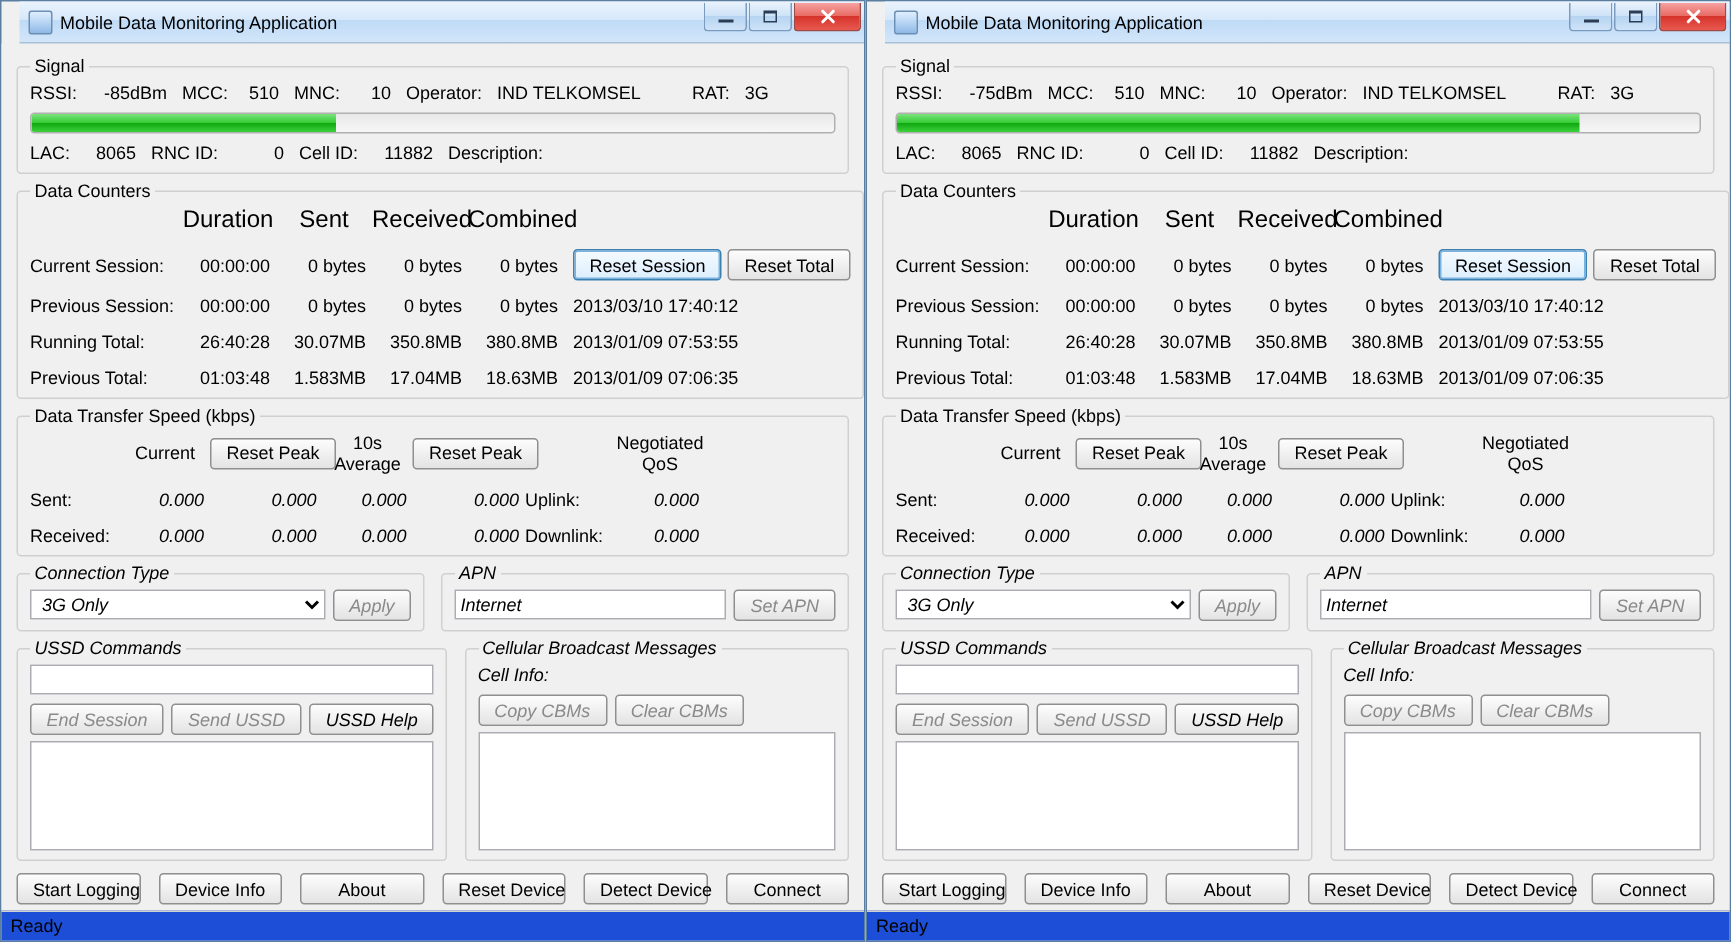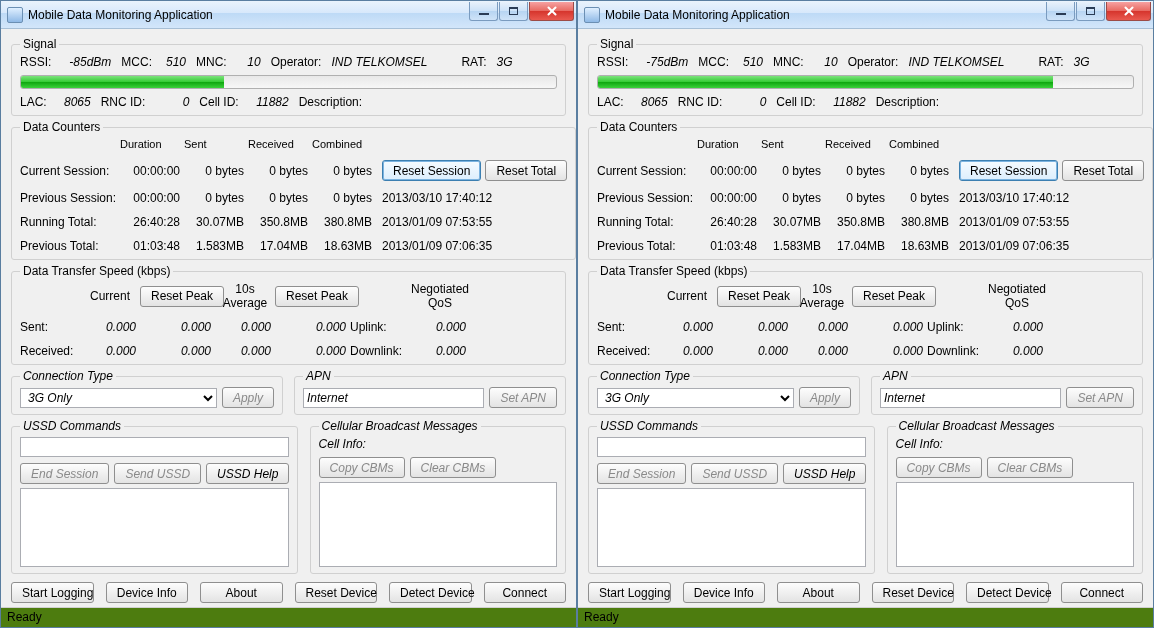--- a/index.html
+++ b/index.html
@@ -23,20 +23,21 @@
   }
   
   .titlebar {
     height:28px;
     background:linear-gradient(to bottom,#eaf3fc 0%, #d7e8fb 45%, #bedaf6 46%, #d3e6fa 100%);
     display:flex;
     align-items:center;
     padding:0 0 0 6px;
     border-bottom:1px solid #a7bfd6;
     position:relative;
+    margin-left:12px;
   }
   .titlebar .app-icon {
     width:16px; height:16px; margin-right:5px;
     background:linear-gradient(#dfefff,#8fb9e6);
     border:1px solid #6b8fb3;
     border-radius:2px;
   }
   .titlebar .title-text { flex:1; font-size:12px; color:#000; }
   .win-controls { display:flex; position:absolute; right:2px; top:1px; }
   .win-btn {
@@ -77,36 +78,36 @@
     border-radius:3px;
     margin:0; padding:4px 8px 6px 8px;
     position:relative;
   }
   fieldset > legend {
     font-size:12px;
     padding:0 3px;
     color:#000;
   }
 
-  .row { display:flex; align-items:flex-end; gap:5px; }
+  .row { display:flex; align-items:flex-start; gap:5px; }
   .lbl { white-space:nowrap; }
-  .val { white-space:nowrap;font-style:italic; }
+  .val { white-space:nowrap; }
 
   
   .progress-wrap { margin:6px 0; height:14px; border:1px solid #b0b0b0; border-radius:3px; background:linear-gradient(#e8e8e8,#f7f7f7); overflow:hidden; position:relative; }
   .progress-fill { height:100%; background:linear-gradient(to bottom,#7ce27c 0%,#33cc33 50%,#0fa60f 51%,#3bd23b 100%); }
 
   
   .counters-grid {
     display:grid;
     grid-template-columns: 100px 64px 64px 64px 64px 1fr;
     row-gap:10px;
     align-items:center;
   }
-  .counters-grid .hdr { text-align:left; font-size:11px; }
+  .counters-grid .hdr { text-align:center; font-size:16px; }
   .counters-grid .num { text-align:right; padding-right:4px; }
   .counters-grid .ts  { text-align:left; padding-left:6px; white-space:nowrap; display:flex; align-items:center; gap:4px; }
 
   .btn {
     height:21px;
     padding:0 10px;
     font:inherit;
     border:1px solid #8f8f8f;
     border-radius:3px;
     background:linear-gradient(#fdfdfd,#e3e3e3);
@@ -127,21 +128,21 @@
 
   fieldset.half { width:49%;font-style:italic; }
   .two-col { display:flex; gap:2%; }
 
   select, input[type="text"] {
     font:inherit; height:20px; border:1px solid #abadb3; padding:1px 3px; background:#fff;
   }
   .bottom-btns { display:flex; gap:12px; margin-top:auto; padding-top:4px; }
   .bottom-btns .btn { flex:1; min-width:0; }
 
-  .statusbar { height:20px; border-top:1px solid #d0d0d0; padding:2px 6px; font-size:12px; background:#4d7c0f; }
+  .statusbar { height:20px; border-top:1px solid #d0d0d0; padding:2px 6px; font-size:12px; background:#1d4ed8; }
 
   .textarea-box { width:100%; height:78px; border:1px solid #abadb3; background:#fff; margin-top:4px; }
 </style>
 </head>
 <body>
 
   <div class="window">
     <div class="titlebar">
       <div class="app-icon"></div>
       <div class="title-text">Mobile Data Monitoring Application</div>

